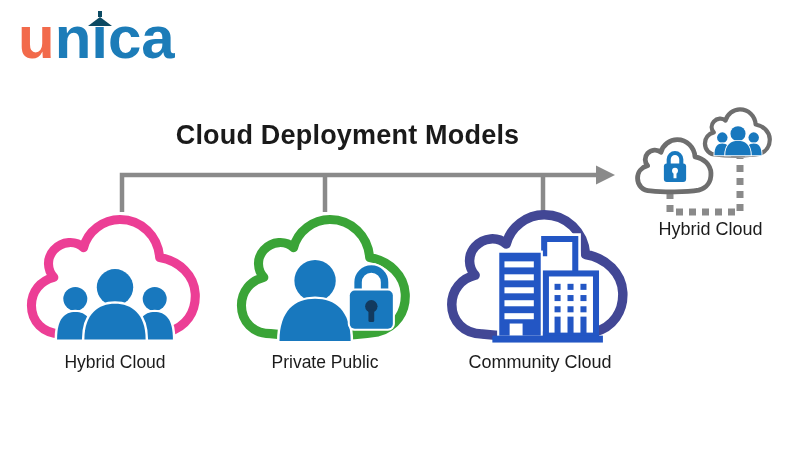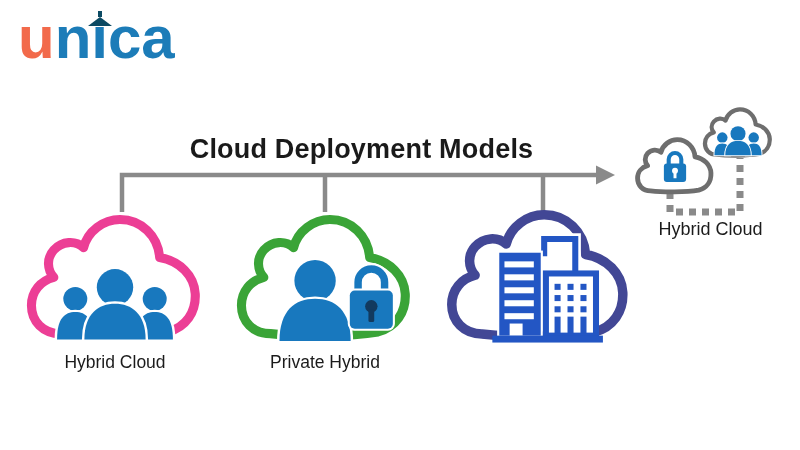--- a/index.html
+++ b/index.html
@@ -16,21 +16,21 @@
   .cap{
     position:absolute;left:-3px;top:9px;width:0;height:0;
     border-left:12px solid transparent;border-right:12px solid transparent;
     border-bottom:9px solid #0C4A63;
   }
   .cap::after{
     content:"";position:absolute;left:-2px;top:-6px;width:4px;height:6px;background:#0C4A63;
   }
   
   .title{
-    position:absolute;left:150px;top:120px;width:395px;margin:14px;text-align:center;
+    position:absolute;left:150px;top:120px;width:395px;margin:0;text-align:center;
     font-size:27px;font-weight:bold;color:#1A1A1A;letter-spacing:.2px;
   }
   
   .connector{position:absolute;left:0;top:0;width:800px;height:450px;pointer-events:none;}
   .connector .ln{fill:none;stroke-width:4.5px;}
   
   .node{position:absolute;margin:0;}
   .node svg{display:block;}
   .node-label,.hybrid-label{
     position:absolute;text-align:center;font-weight:normal;color:#1B1B1B;font-size:17.5px;
@@ -85,21 +85,21 @@
       </g>
       <g>
         <path d="M150 98 L150 86 A16 16 0 0 1 182 86 L182 98" fill="none" stroke="#fff" stroke-width="15"></path>
         <path d="M150 98 L150 86 A16 16 0 0 1 182 86 L182 98" fill="none" stroke-width="9" stroke="#1878BE"></path>
         <rect x="140" y="96" width="52" height="46" rx="6" stroke="#fff" stroke-width="5" paint-order="stroke" fill="#1878BE"></rect>
         <circle cx="166" cy="115" r="7.5" fill="#123A5F"></circle>
         <rect x="162.5" y="119" width="7" height="15" rx="2" fill="#123A5F"></rect>
       </g>
     </svg>
   </figure>
-  <div class="node-label" style="left:234px;top:352px;width:182px">Private Hybrid</div>
+  <div class="node-label" style="left:234px;top:352px;width:182px">Private Public</div>
 
   <figure class="node" style="left:444px;top:206px">
     <svg width="190" height="147" viewBox="0 0 220 170">
       <path class="cloud-outline" d="M44 148 C23 148 9 133 9 114 C9 97 20 84 36 80 C28 71 27 57 36 47 C46 36 62 35 72 44 C77 24 96 10 116 10 C142 10 162 30 164 56 C188 60 206 78 207 100 C208 122 196 140 174 146 C140 152 78 152 44 148 Z" stroke="#424795"></path>
       <g>
         <path d="M116 58 L116 38 L152 38 L152 78" fill="none" stroke="#fff" stroke-width="13"></path>
         <path d="M116 58 L116 38 L152 38 L152 78" fill="none" stroke-width="7" stroke="#2356C4"></path>
         <rect x="64" y="54" width="48" height="96" stroke="#fff" stroke-width="5" paint-order="stroke" fill="#2356C4"></rect>
         <rect x="118" y="78" width="58" height="72" fill="#fff" stroke-width="7" stroke="#2356C4"></rect>
         <g fill="#fff">
@@ -121,20 +121,21 @@
             <rect x="143" y="116" width="7" height="7"></rect>
             <rect x="158" y="116" width="7" height="7"></rect>
           <rect x="128" y="128" width="7" height="20"></rect>
             <rect x="143" y="128" width="7" height="20"></rect>
             <rect x="158" y="128" width="7" height="20"></rect>
           <rect x="56" y="150" width="128" height="8"></rect>
         </g>
       </g>
     </svg>
   </figure>
+  <div class="node-label" style="left:440px;top:352px;width:200px;font-size:18px">Community Cloud</div>
 
   <figure class="node hybrid-cloud" style="left:634px;top:136px">
     <svg width="82" height="63" viewBox="0 0 220 170">
       <path class="cloud-outline" d="M44 148 C23 148 9 133 9 114 C9 97 20 84 36 80 C28 71 27 57 36 47 C46 36 62 35 72 44 C77 24 96 10 116 10 C142 10 162 30 164 56 C188 60 206 78 207 100 C208 122 196 140 174 146 C140 152 78 152 44 148 Z" stroke="#6E6E6E"></path>
       <g>
         <path d="M93 76 L93 63 A17 17 0 0 1 127 63 L127 76" fill="none" stroke-width="11" stroke="#1878BE"></path>
         <rect x="80" y="74" width="60" height="50" rx="8" fill="#1878BE"></rect>
         <circle cx="110" cy="94" r="8" fill="#fff"></circle>
         <rect x="106" y="98" width="8" height="16" fill="#fff"></rect>
       </g>

